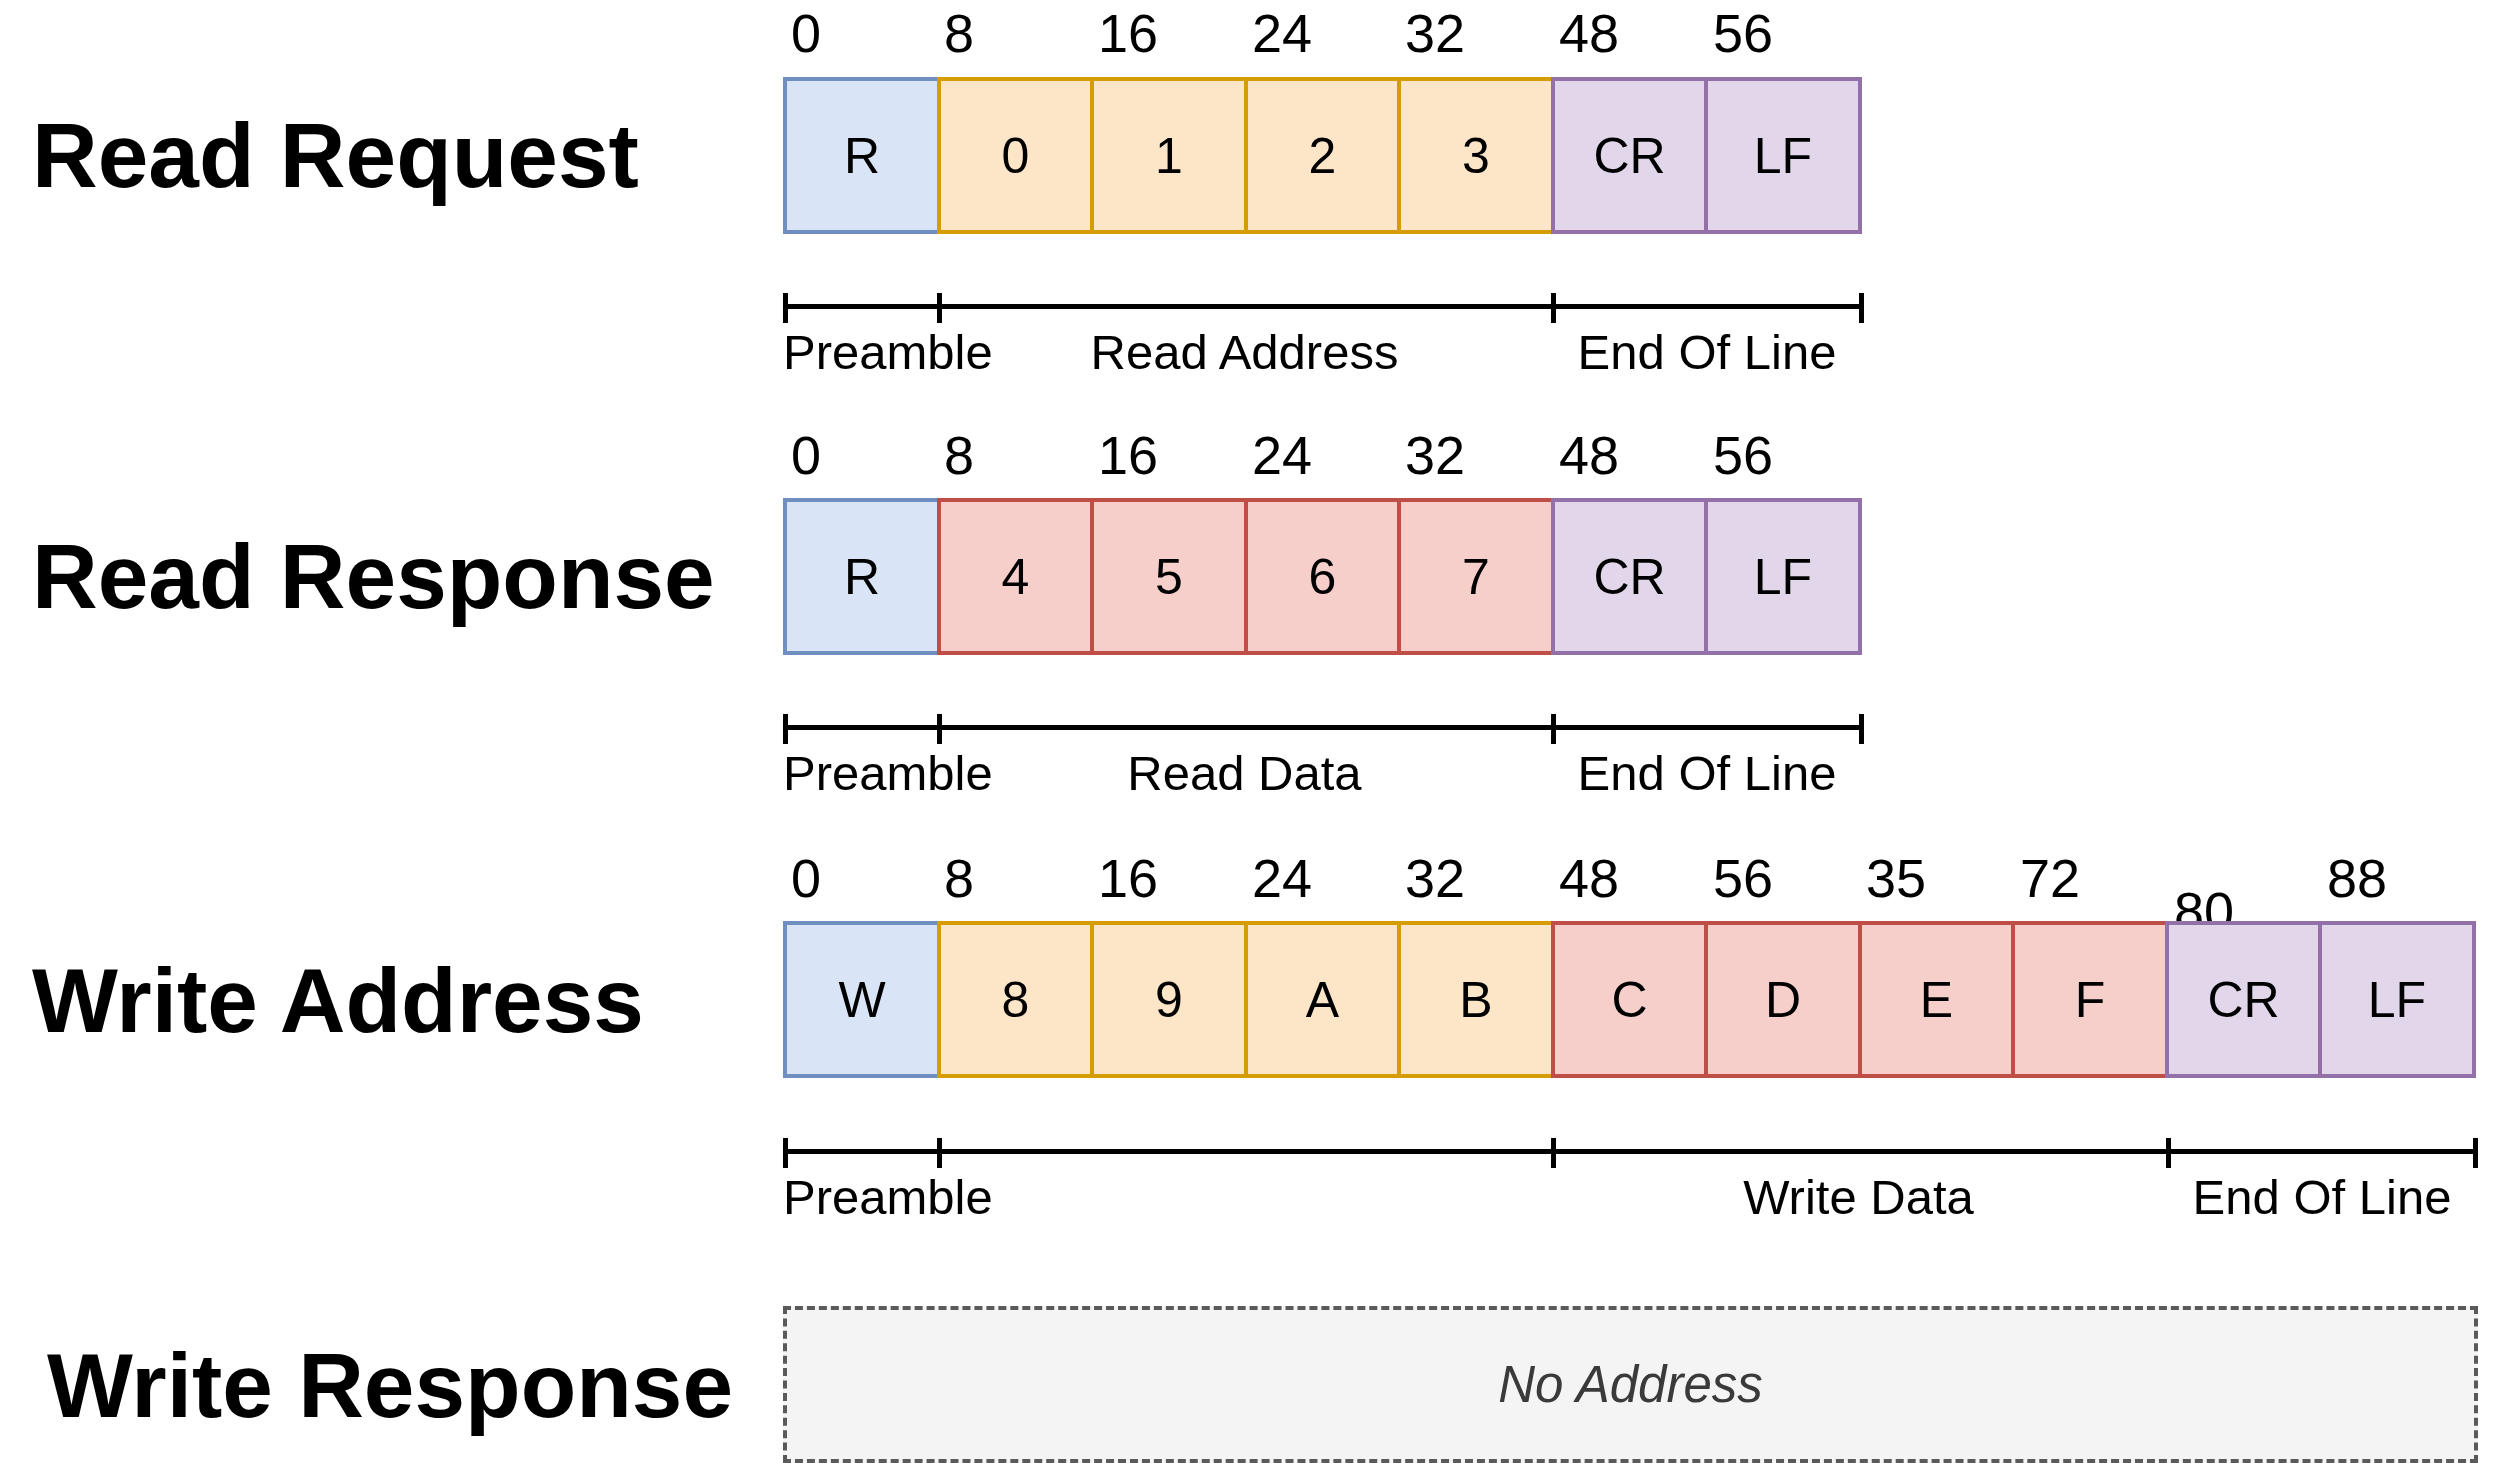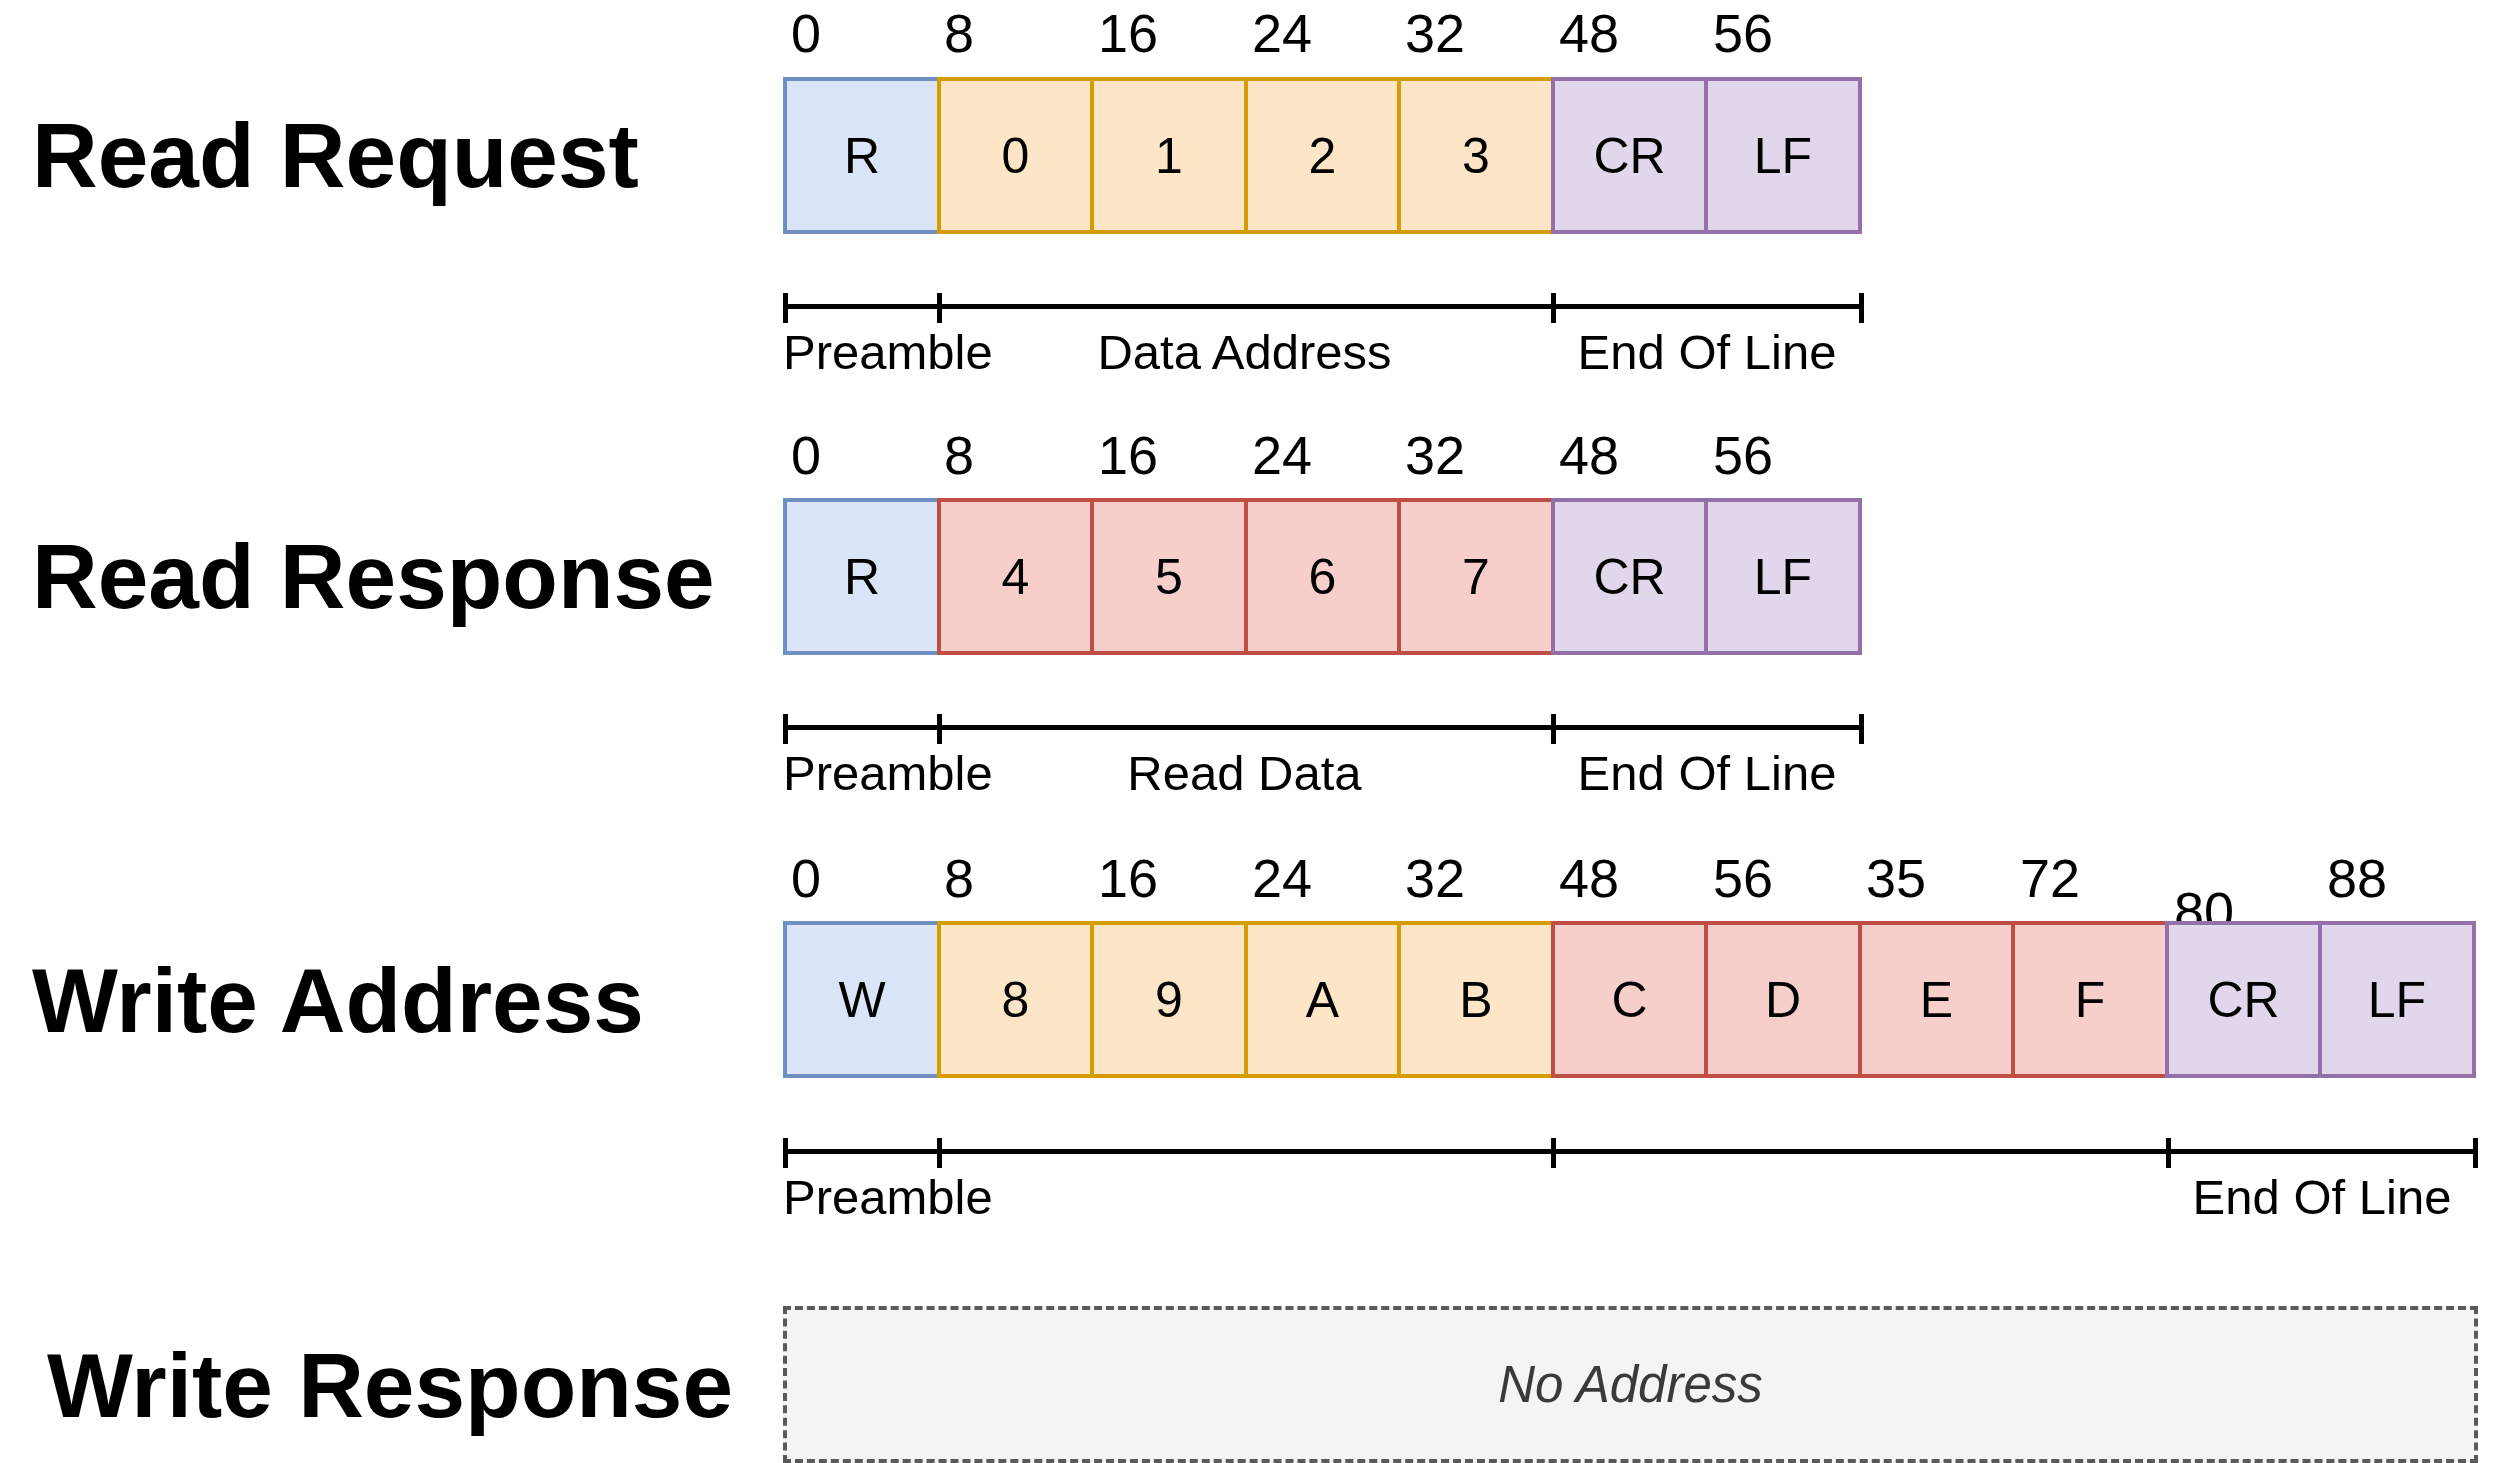--- a/index.html
+++ b/index.html
@@ -104,21 +104,21 @@
         <div class="cell" style="width: 158px; margin-left: -4.5px; background: rgb(225, 214, 234); border-color: rgb(148, 112, 168);">CR</div>
         <div class="cell" style="width: 158px; margin-left: -4.5px; background: rgb(225, 214, 234); border-color: rgb(148, 112, 168);">LF</div>
       </div>
       <div class="bracket" style="left: 783px; top: 293px; width: 1080px; height: 90px;">
         <div class="bracket-line"></div>
         <div class="bracket-tick" style="left: 0px;"></div>
         <div class="bracket-tick" style="left: 154px;"></div>
         <div class="bracket-tick" style="left: 768px;"></div>
         <div class="bracket-tick" style="left: 1076px;"></div>
         <div class="segment-label" style="left: 0px; width: 154px;">Preamble</div>
-        <div class="segment-label" style="left: 154px; width: 615px;">Data Address</div>
+        <div class="segment-label" style="left: 154px; width: 615px;">Read Address</div>
         <div class="segment-label" style="left: 768px; width: 312px;">End Of Line</div>
       </div>
     </section>
   <section>
       <h2 class="heading" style="top: 531px;">Read Response</h2>
       <span class="bit-label" style="left: 791px; top: 428px;">0</span>
       <span class="bit-label" style="left: 944px; top: 428px;">8</span>
       <span class="bit-label" style="left: 1098px; top: 428px;">16</span>
       <span class="bit-label" style="left: 1252px; top: 428px;">24</span>
       <span class="bit-label" style="left: 1405px; top: 428px;">32</span>
@@ -171,20 +171,21 @@
         <div class="cell" style="width: 158px; margin-left: -4.5px; background: rgb(225, 214, 234); border-color: rgb(148, 112, 168);">LF</div>
       </div>
       <div class="bracket" style="left: 783px; top: 1138px; width: 1695px; height: 90px;">
         <div class="bracket-line"></div>
         <div class="bracket-tick" style="left: 0px;"></div>
         <div class="bracket-tick" style="left: 154px;"></div>
         <div class="bracket-tick" style="left: 768px;"></div>
         <div class="bracket-tick" style="left: 1383px;"></div>
         <div class="bracket-tick" style="left: 1690px;"></div>
         <div class="segment-label" style="left: 0px; width: 154px;">Preamble</div>
+        <div class="segment-label" style="left: 768px; width: 615px;">Write Data</div>
         <div class="segment-label" style="left: 1383px; width: 312px;">End Of Line</div>
       </div>
     </section>
   <section>
       <h2 class="heading" style="top: 1340px; margin-left: 15px;">Write Response</h2>
       <div class="no-response-box" style="left: 783px; top: 1306px; width: 1695px; height: 157px;">
         <span class="no-response-text">No Address</span>
       </div>
     </section>
 </div>

